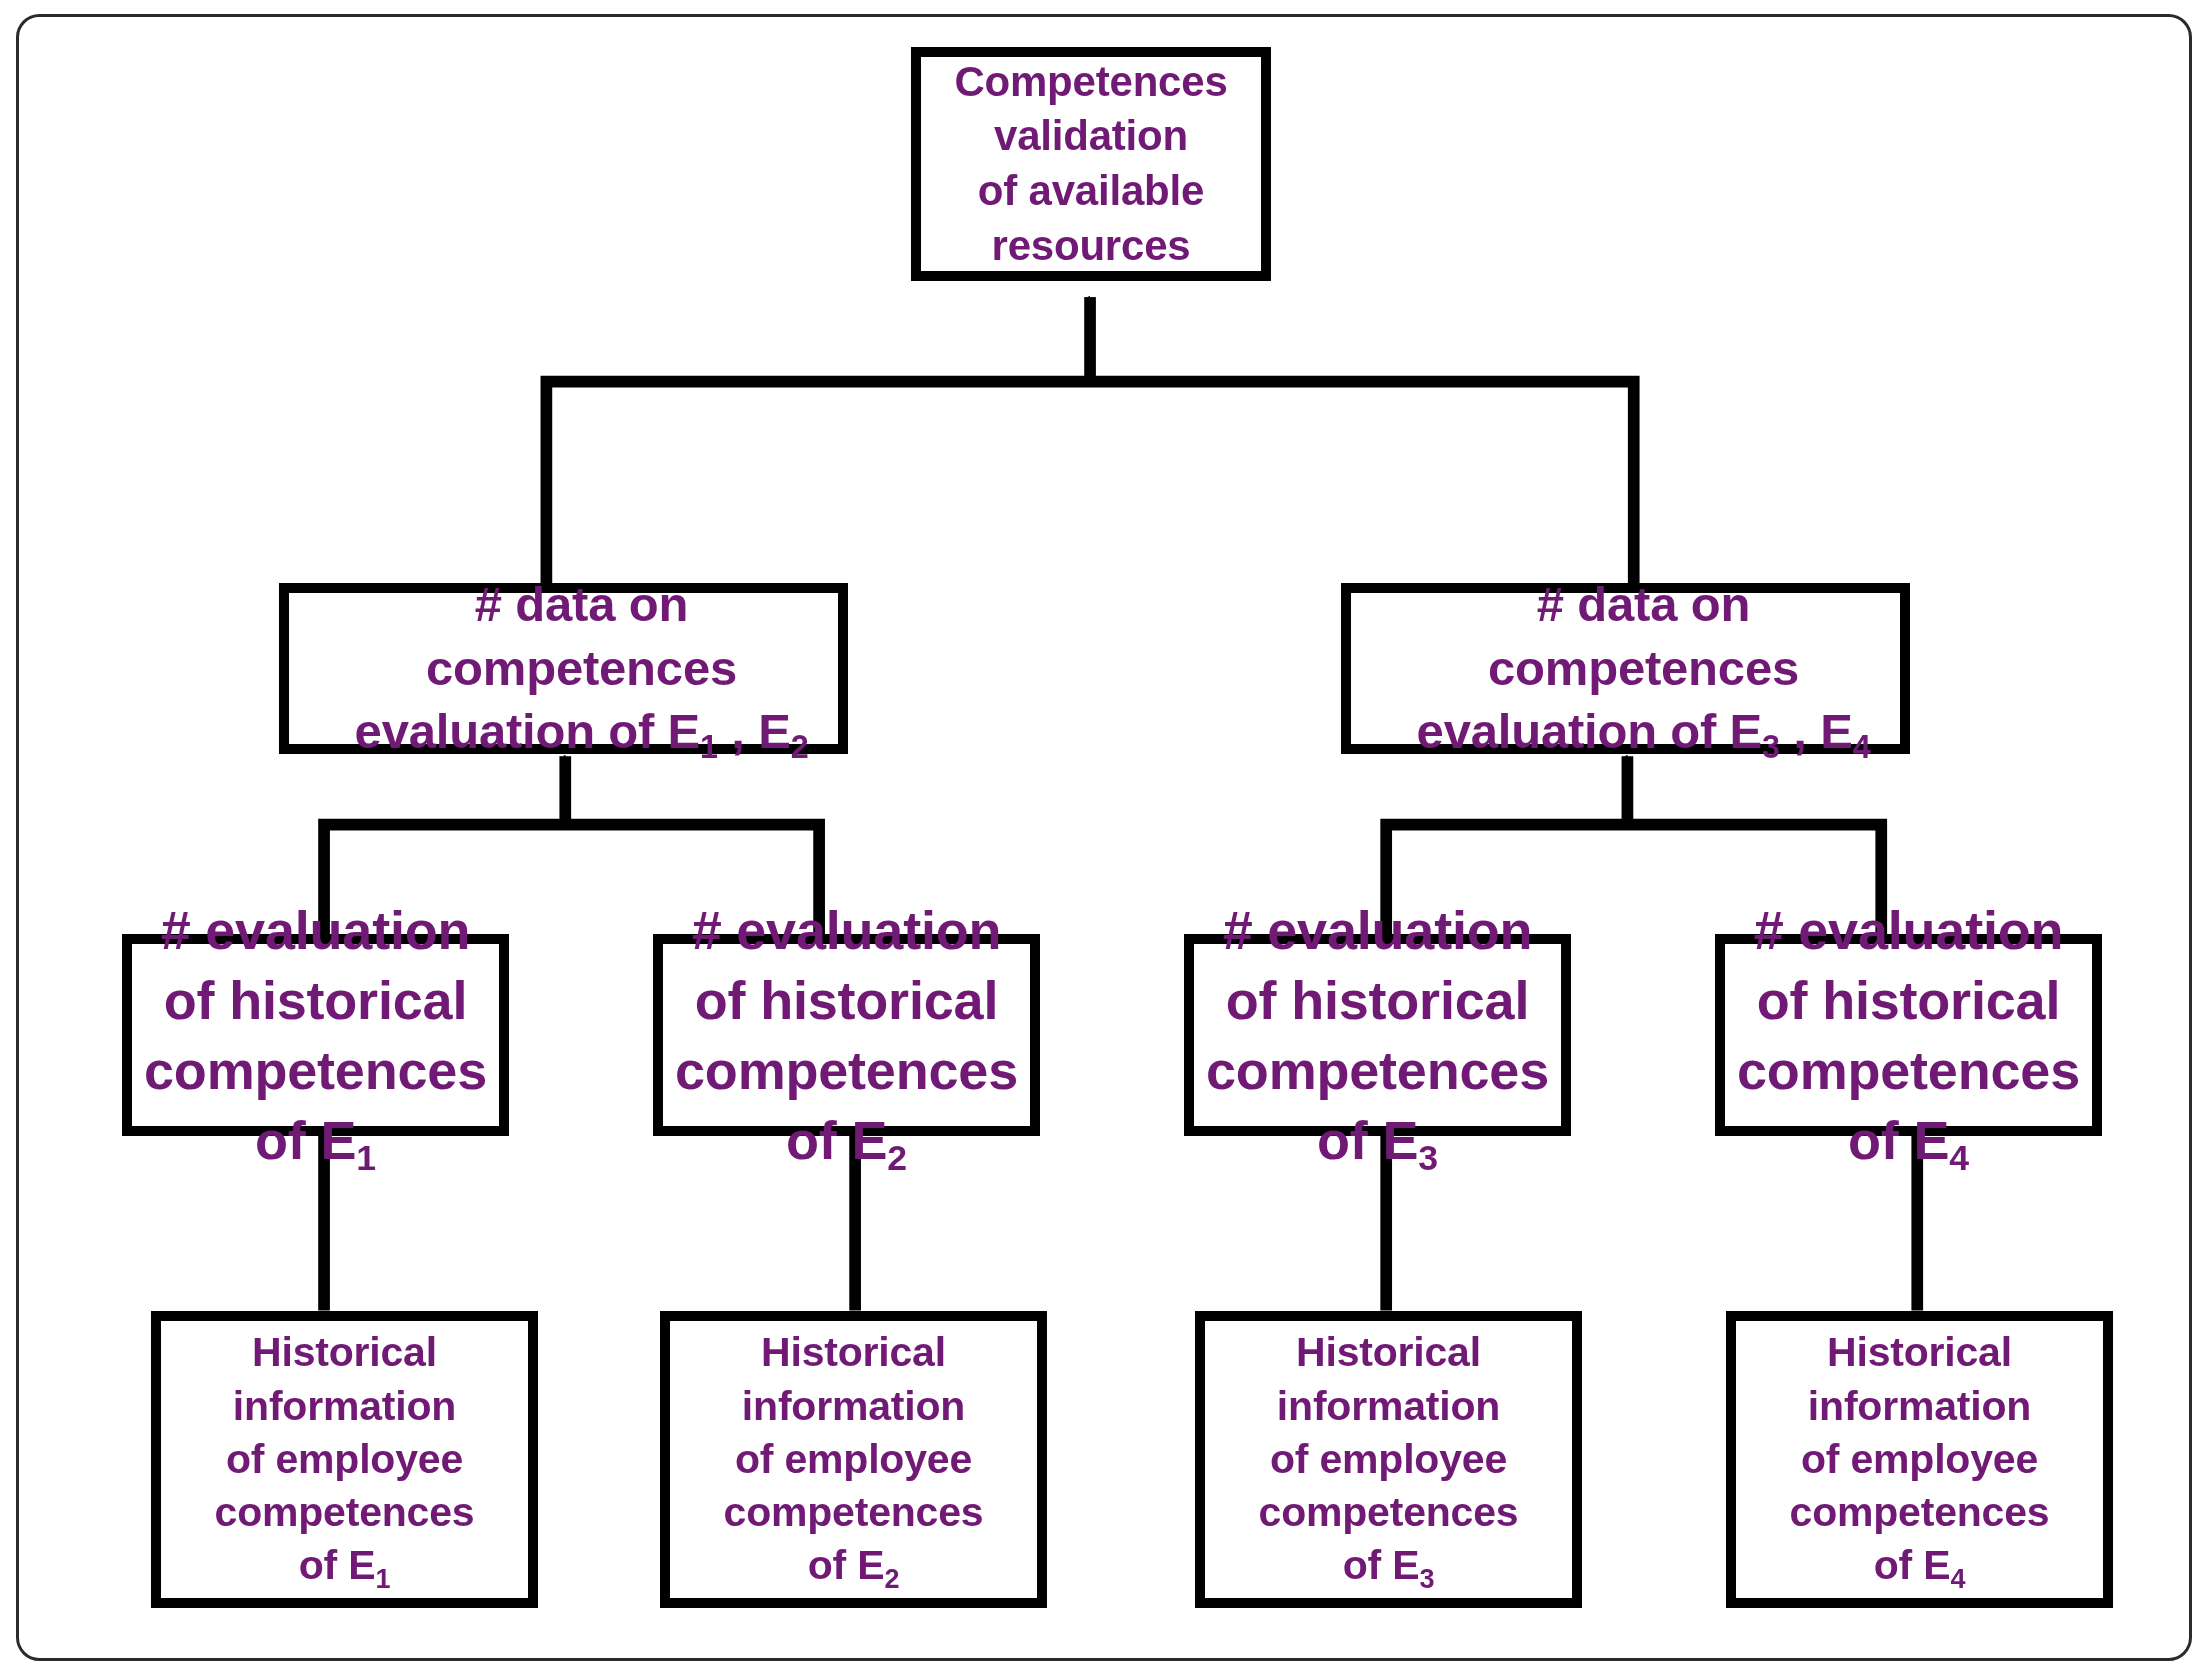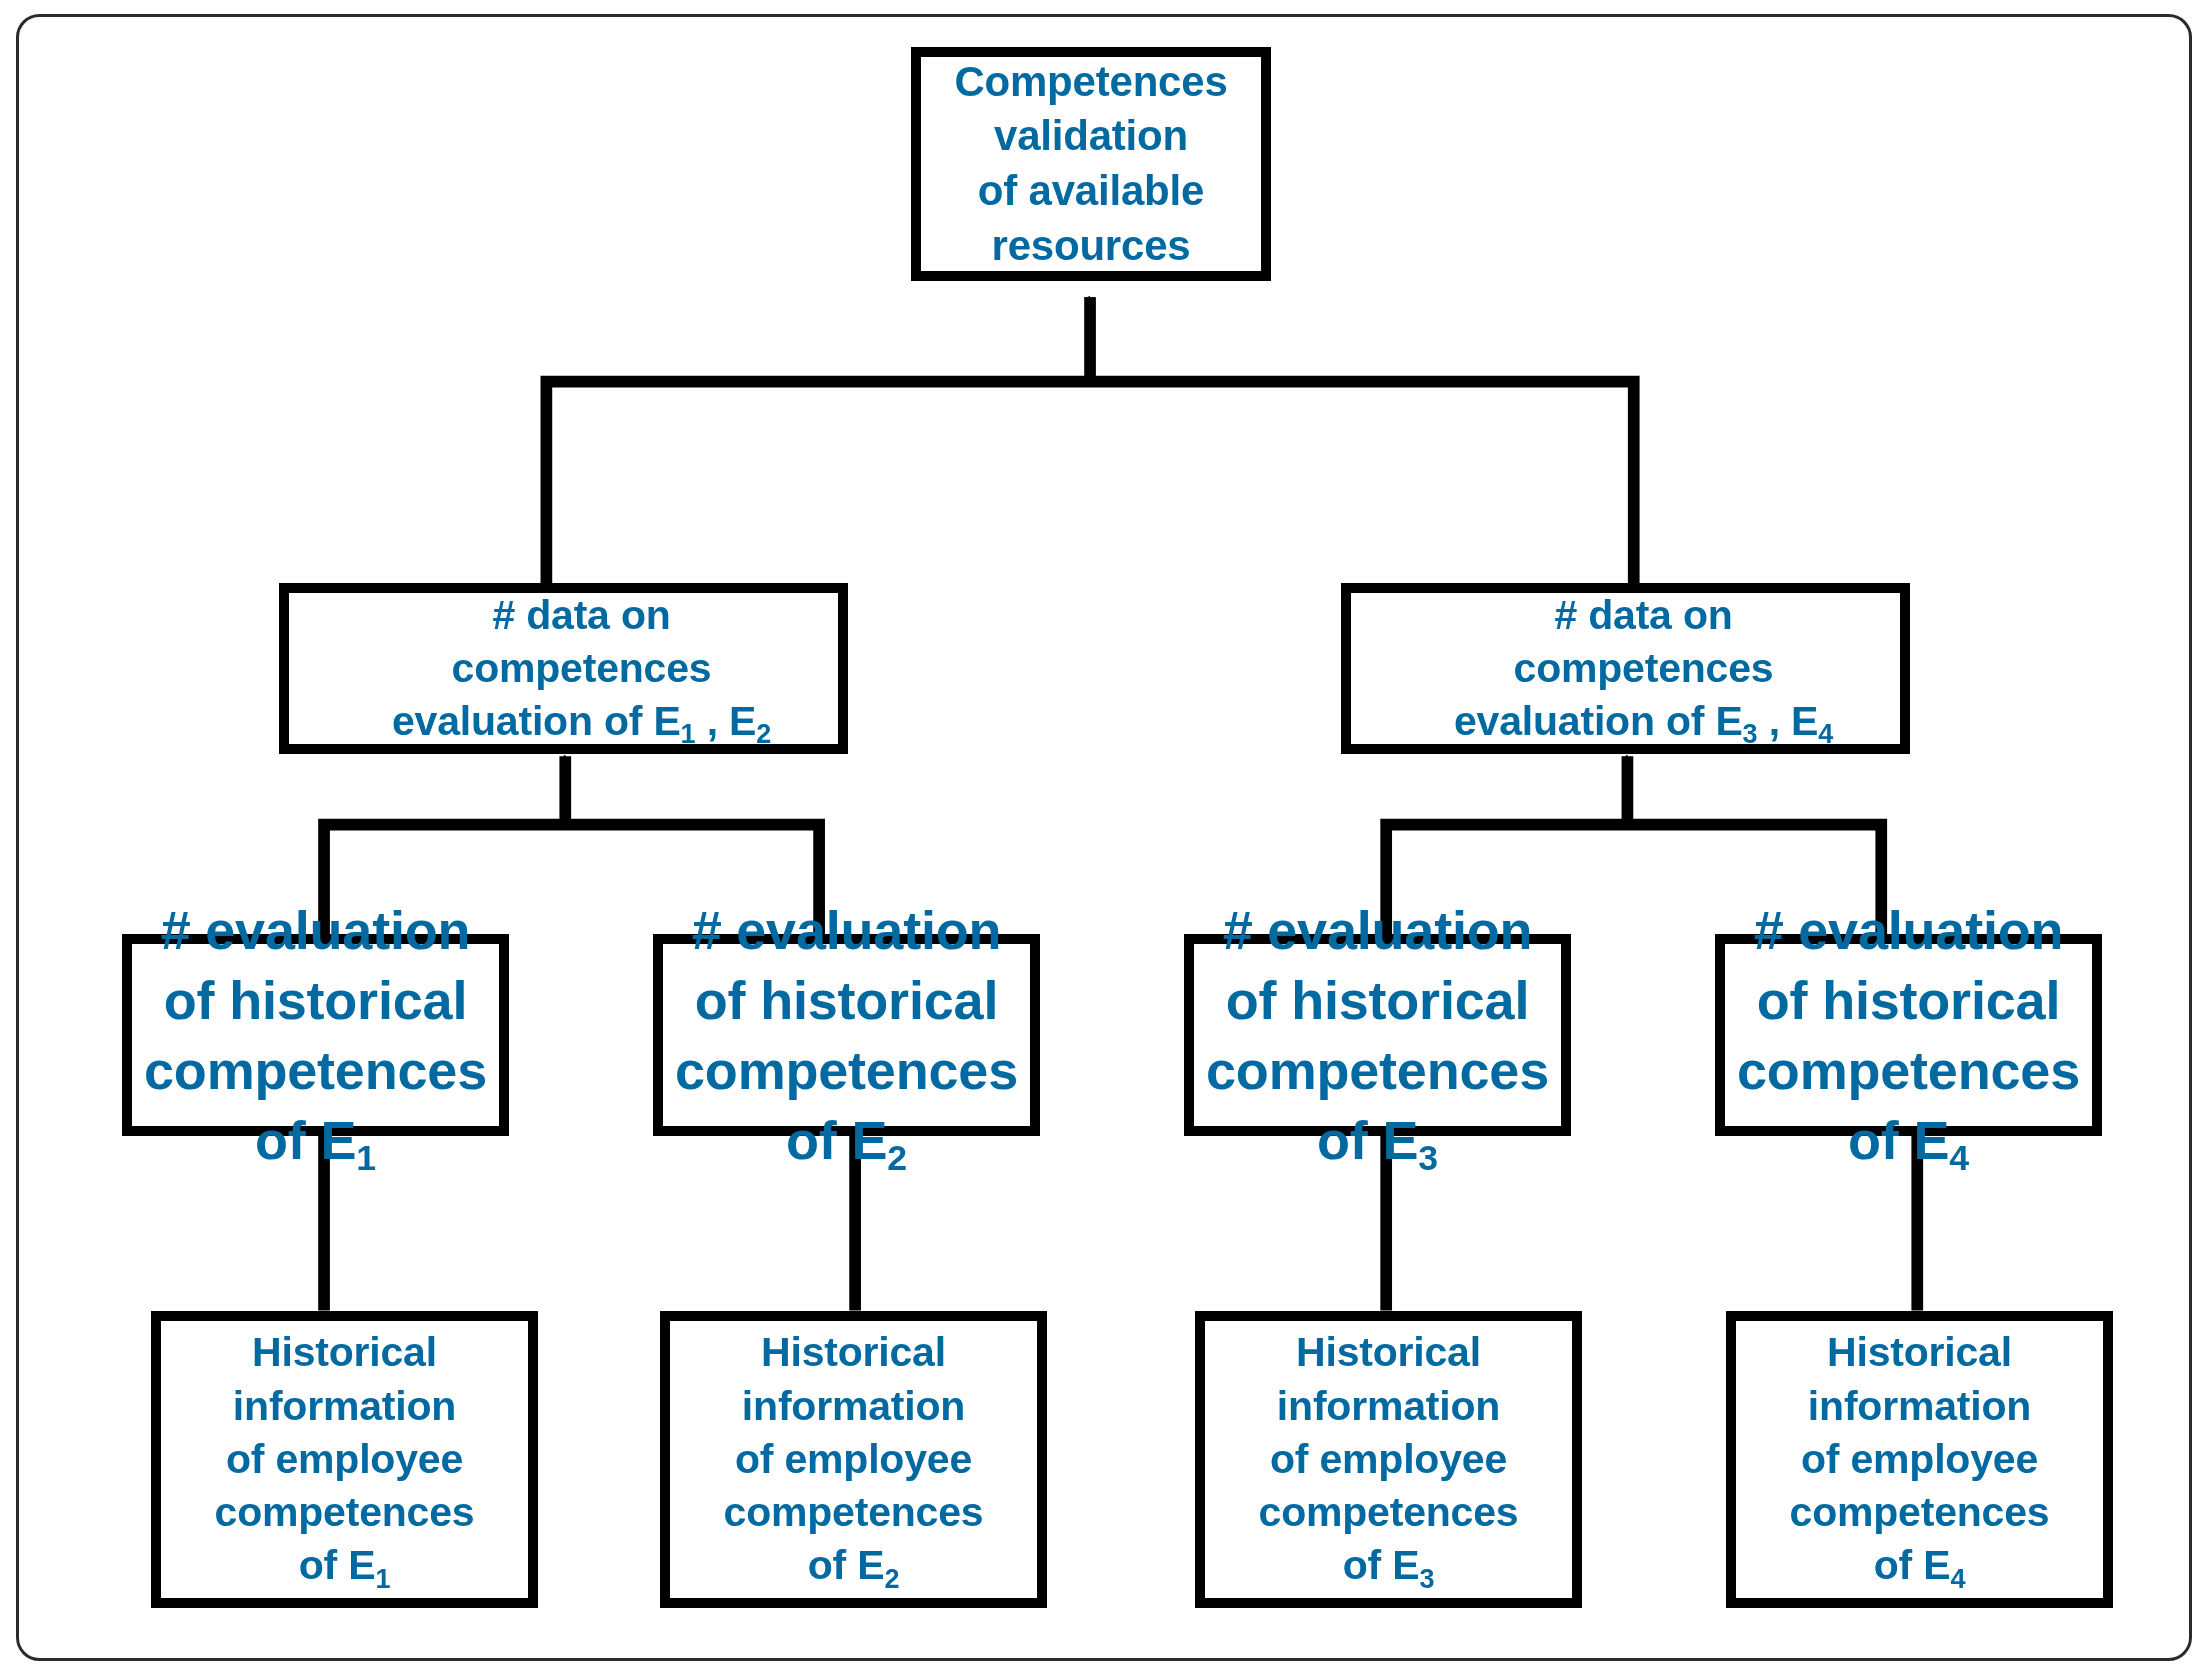--- a/index.html
+++ b/index.html
@@ -33,28 +33,28 @@
     background: #ffffff;
     border: 10px solid #000000;
     display: flex;
     align-items: center;
     justify-content: center;
     text-align: center;
   }
   .node-text {
     font-family: "Liberation Sans", sans-serif;
     font-weight: bold;
-    color: #0369a1;
+    color: #701a75;
     line-height: 1.30;
     letter-spacing: -0.2px;
     white-space: pre-line;
     padding: 0 5.4px;
   }
   .t-root   { font-size: 42px; }
-  .t-mid    { font-size: 41px; margin-left: 36px; }
+  .t-mid    { font-size: 49px; margin-left: 36px; }
   .t-eval   { font-size: 54px; }
   .t-hist   { font-size: 41px; }
   .frame {
     position: absolute;
     left: 16px;
     top: 14.4px;
     width: 2176px;
     height: 1647px;
     box-sizing: border-box;
     border: 3.6px solid #2b2b2b;

